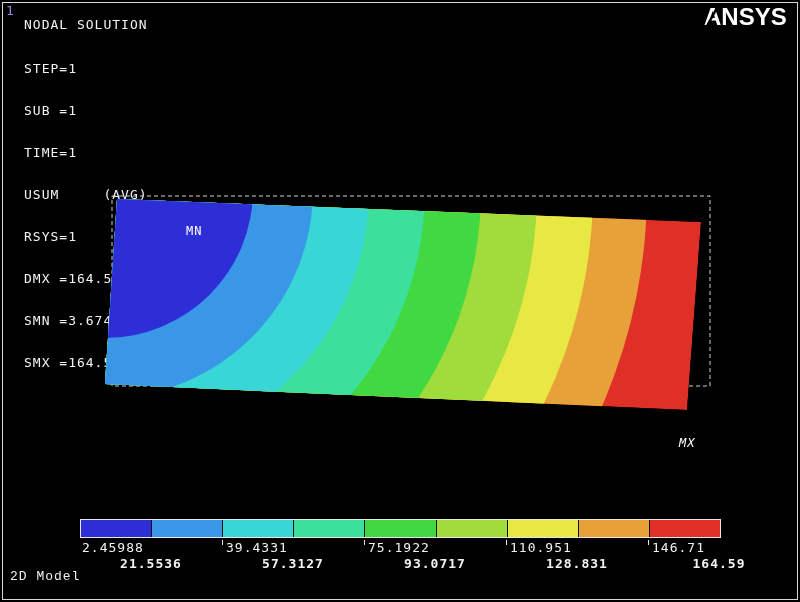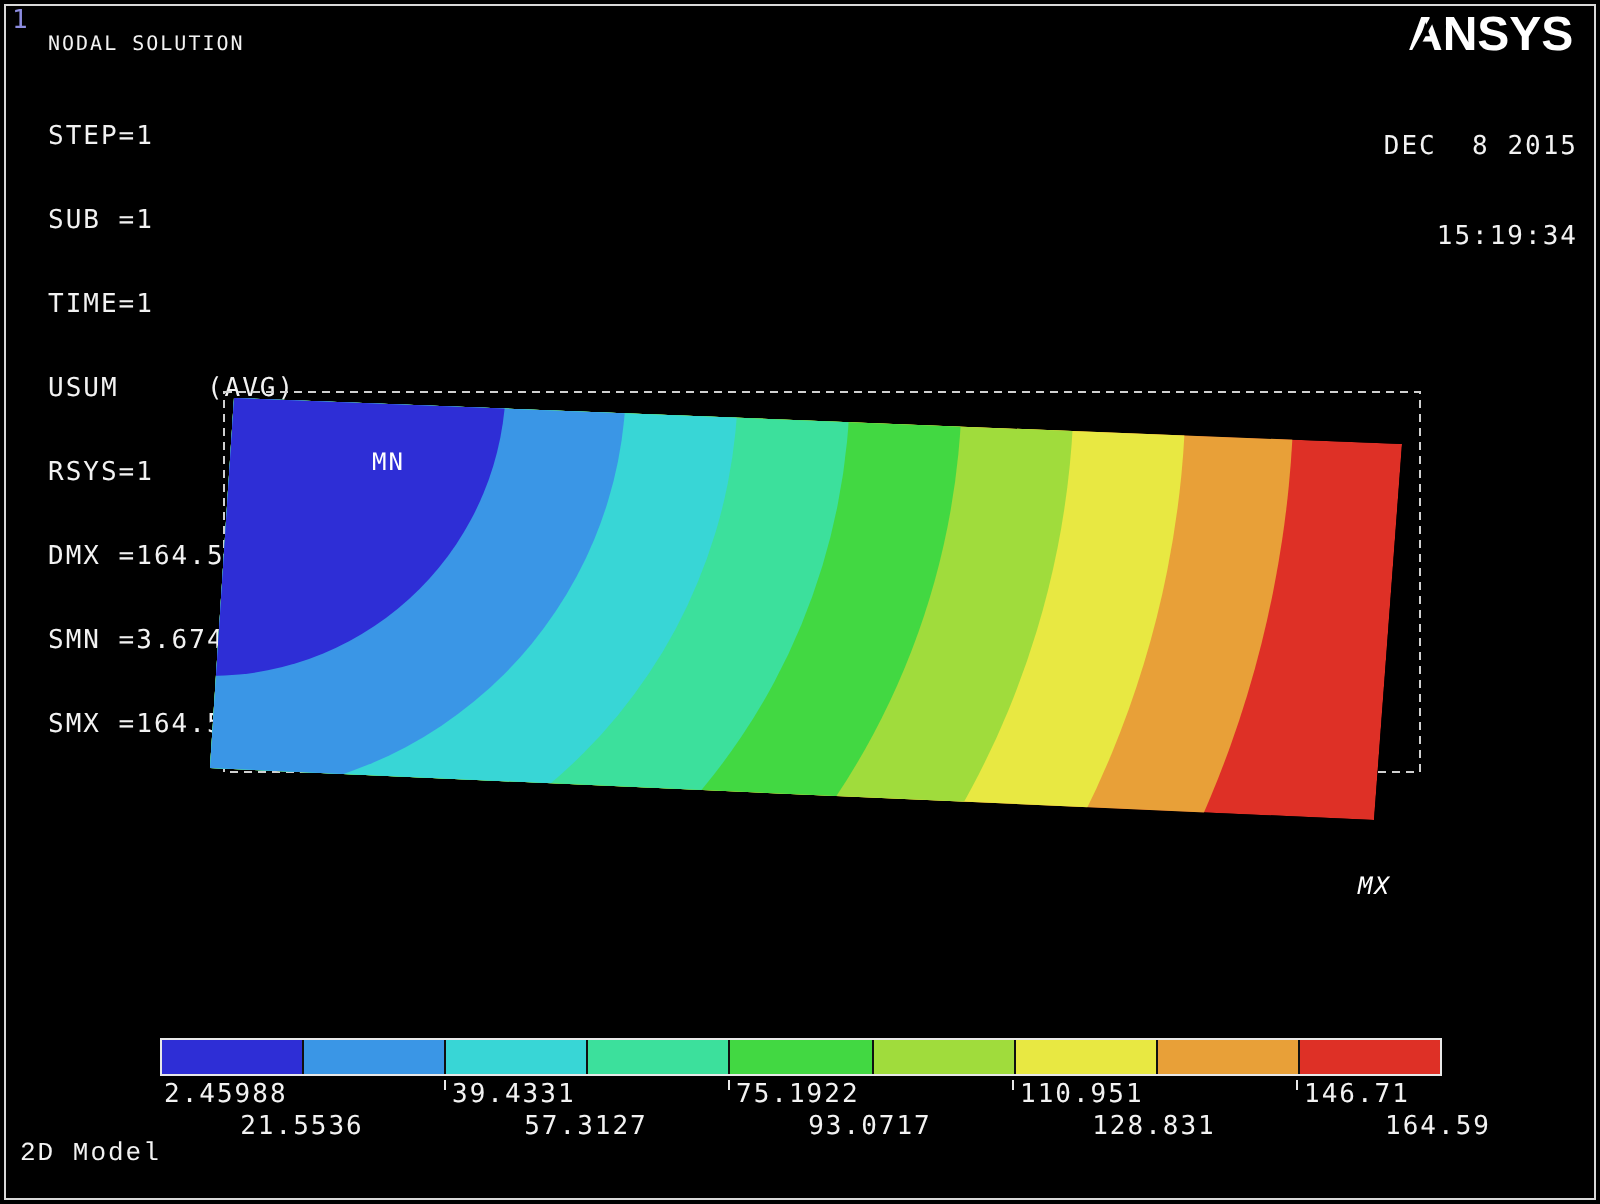--- a/index.html
+++ b/index.html
@@ -3,35 +3,35 @@
 <meta charset="utf-8">
 <style>
   html,body{margin:0;padding:0;background:#222;}
   .screen{
     position:relative; width:800px; height:602px; background:#000;
     font-family:"DejaVu Sans Mono","Liberation Mono",monospace;
     color:#f2f2f2; overflow:hidden;
   }
   .frame{position:absolute; inset:2px; border:1px solid #d9d9d9; pointer-events:none;}
   .plot-num{position:absolute; left:6px; top:3px; font-size:13px; color:#8c8ce0; letter-spacing:1px;}
-  .title{position:absolute; left:24px; top:17px; font-size:10px; letter-spacing:1px; white-space:pre;}
+  .title{position:absolute; left:24px; top:17px; font-size:13px; letter-spacing:1px; white-space:pre;}
   .info{position:absolute; left:24px; top:34px; font-size:13px; letter-spacing:1px; line-height:14px; white-space:pre;}
   .logo{position:absolute; right:8px; top:4px;}
   .datetime{position:absolute; right:11px; top:36px; font-size:13px; letter-spacing:1px; line-height:15px; text-align:right; white-space:pre;}
   .plot{position:absolute; left:0; top:0;}
   .marker{position:absolute; font-size:12px; letter-spacing:1px; color:#fff;margin-top:43px;}
   .mn{left:186px; top:181px;}
   .mx{left:679px; top:393px;font-style:italic;}
   .legend{position:absolute; left:80px; top:519px; width:639px; height:17px;
     display:flex; border:1px solid #e8e8e8; box-sizing:content-box;}
   .cell{flex:1 1 0; border-right:1px solid #101010;}
   .cell:last-child{border-right:none;}
   .lbl{position:absolute; font-size:13px; letter-spacing:1px; white-space:pre;}
   .r1{top:540px;}
-  .r2{top:556px;}
+  .r2{top:556px;font-weight:bold;}
   .ctr{transform:translateX(-50%);}
   .tick{position:absolute; top:540px; width:1px; height:5px; background:#e8e8e8;}
   .footer{position:absolute; left:10px; top:569px; font-size:13px; letter-spacing:1px;font-family:Liberation Mono, monospace;}
 </style>
 </head>
 <body>
 
 <div class="screen">
 
   <div class="frame"></div>
@@ -51,24 +51,20 @@
     <div>SMX =164.59</div>
   </div>
 
   <div class="logo">
     <svg width="88" height="27" viewBox="0 0 88 27">
       <text x="0" y="21" font-family="Liberation Sans, sans-serif" font-weight="bold" font-size="24" fill="#ffffff">ANSYS</text>
       <line x1="3" y1="22" x2="14" y2="2" stroke="#000000" stroke-width="2.5"></line>
     </svg>
   </div>
 
-  <div class="datetime">
-    <div>DEC  8 2015</div>
-    <div>15:19:34</div>
-  </div>
 
   <svg class="plot" width="800" height="602" viewBox="0 0 800 602">
     <defs>
       <clipPath id="quadClip">
         <polygon points="117,199 701,222 687,410 105,384"></polygon>
       </clipPath>
     </defs>
     <rect x="112" y="196" width="598" height="190" fill="none" stroke="#d0d0d0" stroke-width="1" stroke-dasharray="4 3"></rect>
     <g clip-path="url(#quadClip)">
       <polygon points="117,199 701,222 687,410 105,384" fill="#DE3026"></polygon>

